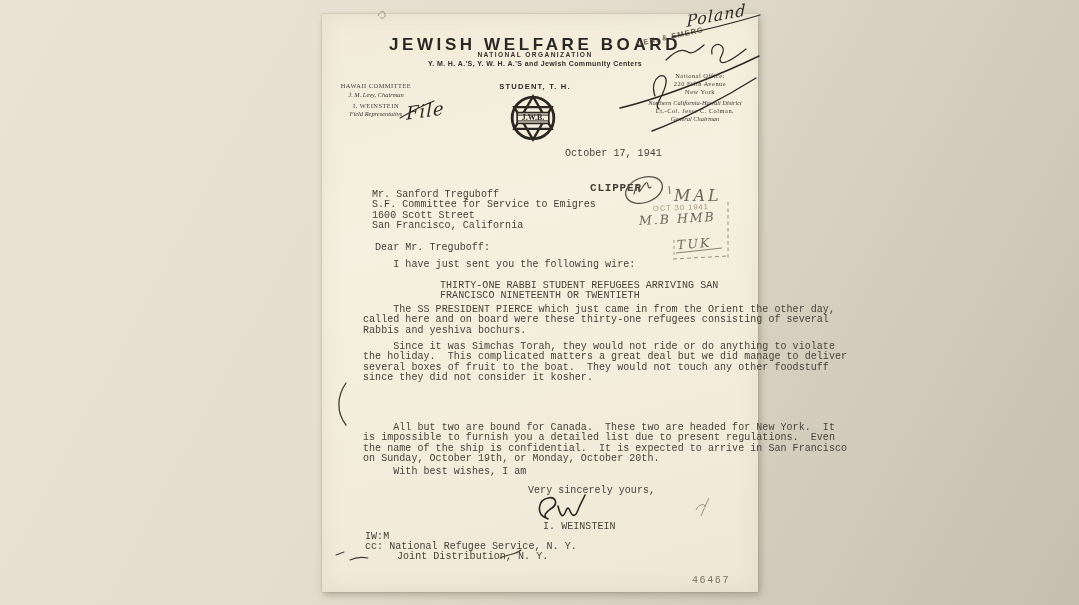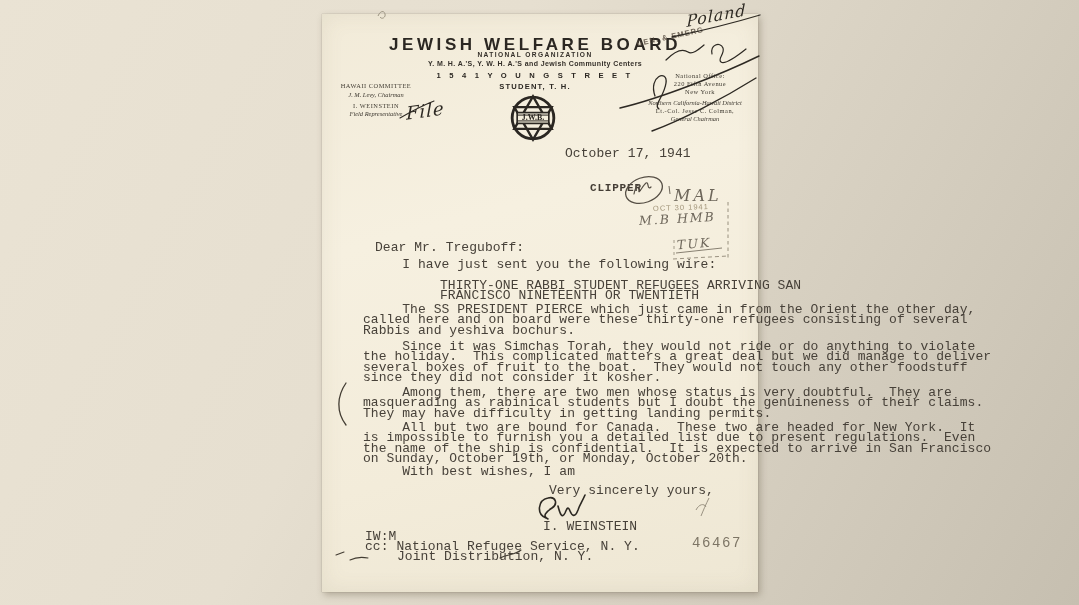--- a/index.html
+++ b/index.html
@@ -12,21 +12,21 @@
   .paper{
     position:absolute;left:322px;top:14px;width:436px;height:578px;
     background:linear-gradient(165deg,#f2ebd9 0%,#f6f0e0 35%,#f3ecda 70%,#eee7d4 100%);
     box-shadow:2px 3px 7px rgba(90,78,58,.35),0 0 1px rgba(60,50,35,.4);
   }
   .paper::after{
     content:"";position:absolute;inset:0;pointer-events:none;
     box-shadow:inset 0 0 22px rgba(120,104,78,.10);
   }
   .mono{
-    font-family:"Liberation Mono",monospace;font-size:13px;line-height:10.4px;
+    font-family:"Liberation Mono",monospace;font-size:10px;line-height:10.4px;
     color:#474139;white-space:pre;letter-spacing:.05px;
   }
   .serif{font-family:"Liberation Serif",serif;color:#3c372f;}
   .lh-title{font-weight:bold;font-size:17px;letter-spacing:3.6px;color:#2b2722;}
   .lh-sub1{font-weight:bold;font-size:6.6px;letter-spacing:1.4px;color:#342f29;}
   .lh-sub2{font-weight:bold;font-size:7px;letter-spacing:.4px;color:#342f29;}
   .lh-street{font-weight:bold;font-size:7.6px;letter-spacing:3.2px;color:#2b2722;}
   .lh-city{font-weight:bold;font-size:7.6px;letter-spacing:1.2px;color:#2b2722;}
   .committee{font-size:6.4px;letter-spacing:.5px;color:#413c33;}
   .committee-i{font-size:6.4px;font-style:italic;color:#45403 7;}
@@ -37,36 +37,36 @@
   }
   .stamp-clipper{
     font-family:"Liberation Mono",monospace;font-weight:bold;font-size:11px;
     letter-spacing:.8px;color:rgba(52,46,38,.92);
   }
   .stamp-date{
     font-family:"Liberation Sans",sans-serif;font-size:7.5px;letter-spacing:1px;
     color:rgba(148,134,106,.85);transform:rotate(-2deg);
   }
   .stamp-num{
-    font-family:"Liberation Mono",monospace;font-size:14px;letter-spacing:1.6px;
+    font-family:"Liberation Mono",monospace;font-size:10px;letter-spacing:1.6px;
     color:rgba(112,104,89,.9);
+    margin-top:40px;
   }
   .hand{font-family:"DejaVu Serif",serif;font-style:italic;color:#2d2923;}
   .pencil{font-family:"DejaVu Serif",serif;font-style:italic;color:#6d665a;}
   svg{display:block;overflow:visible;}
 </style>
 </head>
 <body>
 
 <div class="paper">
 
   <div class="abs center lh-title" style="top:21px;">JEWISH WELFARE BOARD</div>
   <div class="abs center lh-sub1" style="top:37px;">NATIONAL ORGANIZATION</div>
   <div class="abs center lh-sub2" style="top:46px;">Y. M. H. A.'S,  Y. W. H. A.'S  and  Jewish  Community  Centers</div>
-  <div class="abs center lh-street" style="top:57px;">1 5 4 1  Y O U N G  S T R E E T</div>
   <div class="abs center lh-city" style="top:68px;">STUDENT, T. H.</div>
 
   <div class="abs serif committee" style="left:10px;top:68px;width:88px;text-align:center;">HAWAII COMMITTEE</div>
   <div class="abs serif committee-i" style="left:10px;top:77px;width:88px;text-align:center;">J. M. Levy, Chairman</div>
   <div class="abs serif committee" style="left:10px;top:88px;width:88px;text-align:center;">I. WEINSTEIN</div>
   <div class="abs serif committee-i" style="left:10px;top:96px;width:88px;text-align:center;">Field Representative</div>
 
   <div class="abs serif committee" style="left:326px;top:58px;width:104px;text-align:center;">National Office:</div>
   <div class="abs serif committee" style="left:326px;top:66px;width:104px;text-align:center;">220 Fifth Avenue</div>
   <div class="abs serif committee" style="left:326px;top:74px;width:104px;text-align:center;">New York</div>
@@ -91,40 +91,41 @@
   <div class="abs hand" style="left:84px;top:86px;font-size:18px;transform:rotate(-8deg) skewX(-8deg);letter-spacing:1px;">File</div>
 
   <div class="abs stamp-clipper" style="left:268px;top:168px;">CLIPPER</div>
   <div class="abs pencil" style="left:352px;top:172px;font-size:16px;letter-spacing:3px;">MAL</div>
   <div class="abs stamp-date" style="left:331px;top:189px;">OCT 30 1941</div>
   <div class="abs pencil" style="left:317px;top:197px;font-size:12.5px;letter-spacing:2px;transform:rotate(-3deg);">M.B HMB</div>
   <div class="abs pencil" style="left:355px;top:222px;font-size:12.5px;letter-spacing:2px;transform:rotate(-4deg);">TUK</div>
   <div class="abs stamp-num" style="left:370px;top:521px;">46467</div>
 
   <div class="abs mono" style="left:243px;top:135px;">October 17, 1941</div>
+  <div class="abs mono" style="left:50px;top:176px;">Mr. Sanford Treguboff
+S.F. Committee for Service to Emigres
+1600 Scott Street
+San Francisco, California</div>
   <div class="abs mono" style="left:41px;top:229px;padding-left:12px;">Dear Mr. Treguboff:</div>
   <div class="abs mono" style="left:41px;top:246px;">     I have just sent you the following wire:</div>
   <div class="abs mono" style="left:118px;top:267px;">THIRTY-ONE RABBI STUDENT REFUGEES ARRIVING SAN
 FRANCISCO NINETEENTH OR TWENTIETH</div>
   <div class="abs mono" style="left:41px;top:291px;">     The SS PRESIDENT PIERCE which just came in from the Orient the other day,
 called here and on board were these thirty-one refugees consisting of several
 Rabbis and yeshiva bochurs.</div>
   <div class="abs mono" style="left:41px;top:328px;">     Since it was Simchas Torah, they would not ride or do anything to violate
 the holiday.  This complicated matters a great deal but we did manage to deliver
 several boxes of fruit to the boat.  They would not touch any other foodstuff
 since they did not consider it kosher.</div>
-  <div class="abs mono" style="left:41px;top:374px;">     Among them, there are two men whose status is very doubtful.  They are
-masquerading as rabinical students but I doubt the genuineness of their claims.
-They may have difficulty in getting landing permits.</div>
   <div class="abs mono" style="left:41px;top:409px;">     All but two are bound for Canada.  These two are headed for New York.  It
 is impossible to furnish you a detailed list due to present regulations.  Even
 the name of the ship is confidential.  It is expected to arrive in San Francisco
 on Sunday, October 19th, or Monday, October 20th.</div>
   <div class="abs mono" style="left:41px;top:453px;">     With best wishes, I am</div>
-  <div class="abs mono" style="left:227px;top:472px;">Very sincerely yours,</div>
+  <div class="abs mono" style="left:206px;top:472px;">Very sincerely yours,</div>
   <div class="abs mono" style="left:221px;top:508px;">I. WEINSTEIN</div>
   <div class="abs mono" style="left:43px;top:518px;">IW:M</div>
   <div class="abs mono" style="left:43px;top:528px;">cc: National Refugee Service, N. Y.</div>
   <div class="abs mono" style="left:75px;top:538px;">Joint Distribution, N. Y.</div>
 
   <svg class="abs" style="left:0;top:0;" width="436" height="578" viewBox="0 0 436 578">
 
     <path d="M 56,2 C 58,-3 62,-4 63,0 C 64,3 60,6 58,3" fill="none" stroke="#958d7c" stroke-width="0.9"></path>
 
     <path d="M 350,23 C 388,15 418,7 438,1" fill="none" stroke="#2d2923" stroke-width="1.3" stroke-linecap="round"></path>

